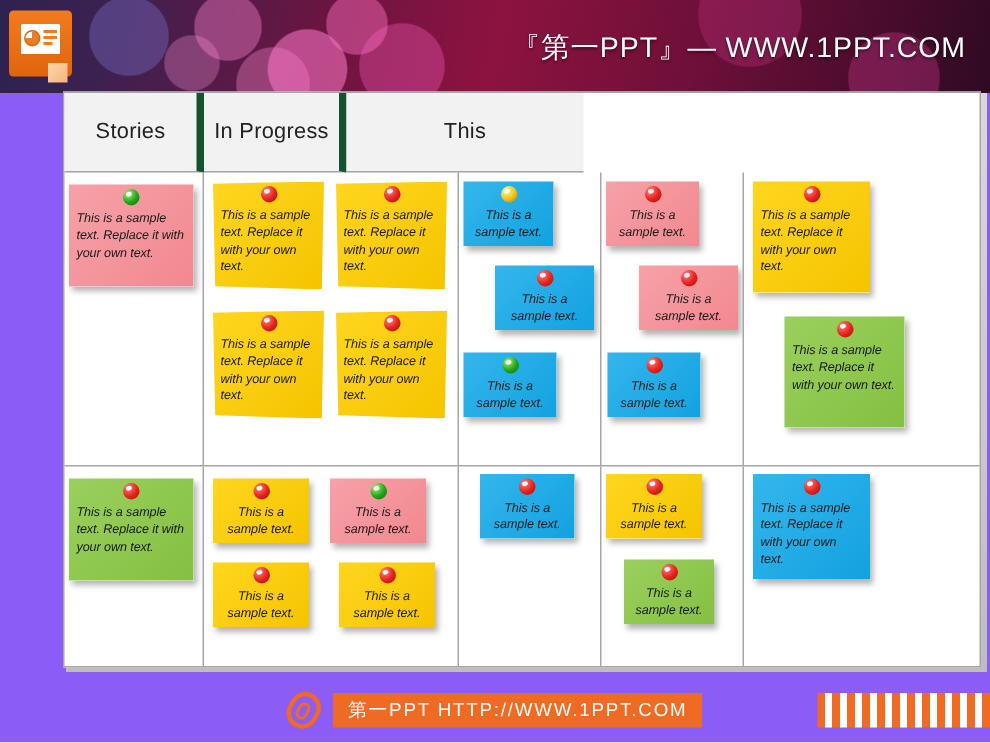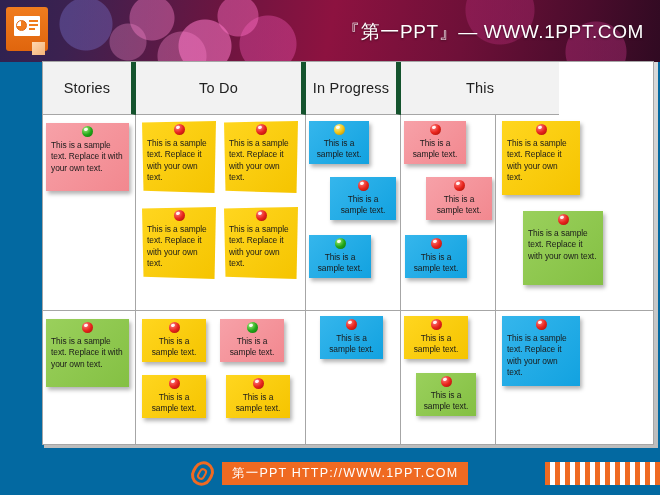--- a/index.html
+++ b/index.html
@@ -2,21 +2,21 @@
 <html><head>
 <meta charset="utf-8">
 <style>
   * { box-sizing: border-box; margin: 0; padding: 0; }
   html, body {
     width: 660px; height: 495px;
     font-family: "Liberation Sans", sans-serif;
     background: #ffffff;
     overflow: hidden;
   }
-  #stage { position: relative; width: 660px; height: 495px; background:#0369a1; }
+  #stage { position: relative; width: 660px; height: 495px; background:#8b5cf6; }
 
   
   .banner {
     position: absolute; left: 0; top: 0; width: 660px; height: 62px;
     background:
       radial-gradient(circle at 205px 46px, rgba(255,120,200,.55) 0 26px, rgba(255,120,200,0) 27px),
       radial-gradient(circle at 152px 18px, rgba(255,130,205,.40) 0 22px, rgba(255,130,205,0) 23px),
       radial-gradient(circle at 238px 16px, rgba(255,110,195,.45) 0 20px, rgba(255,110,195,0) 21px),
       radial-gradient(circle at 182px 56px, rgba(255,140,210,.35) 0 24px, rgba(255,140,210,0) 25px),
       radial-gradient(circle at 128px 42px, rgba(255,150,215,.30) 0 18px, rgba(255,150,215,0) 19px),
@@ -74,21 +74,21 @@
   .hdr-row { display: flex; height: 53px; flex: 0 0 53px; }
   .hdr-cell {
     background: #f2f2f2;
     border-right: 5px solid #14532d;
     border-bottom: 1px solid #a6a6a6;
     display: flex; align-items: center; justify-content: center;
     font-size: 14.5px; color: #222; letter-spacing: .2px;
   }
   .hdr-cell:last-child { border-right: none; }
 
-  .body-row { display: flex; border-bottom: 1px solid #a6a6a6; }
+  .body-row { display: flex; border-bottom: 1px solid #a6a6a6; font-style: italic; }
   .body-row:last-child { border-bottom: none; }
   .r1 { height: 196px; flex: 0 0 196px; }
   .r2 { height: 133px; flex: 0 0 133px; }
   .cell {
     position: relative;
     border-right: 1px solid #a6a6a6;
     overflow: hidden;
   }
   .cell:last-child { border-right: none; }
 
@@ -175,21 +175,20 @@
       <div class="fold"></div>
     </div>
     <div class="banner-title">『第一PPT』— WWW.1PPT.COM</div>
   </div>
 
   <div class="board-shadow"></div>
   <div class="board">
 
     <div class="hdr-row">
       <div class="hdr-cell c-stories">Stories</div>
-      <div class="hdr-cell c-todo">To Do</div>
       <div class="hdr-cell c-prog">In Progress</div>
       <div class="hdr-cell c-done">This</div>
     </div>
 
     <div class="body-row r1">
       <div class="cell c-stories">
           <div class="note pink" style="left: 3px; top: 8px; width: 83px; height: 68px;">
             <div class="pin cx green"></div>
             <div>This is a sample text. Replace it with your own text.</div>
           </div>

